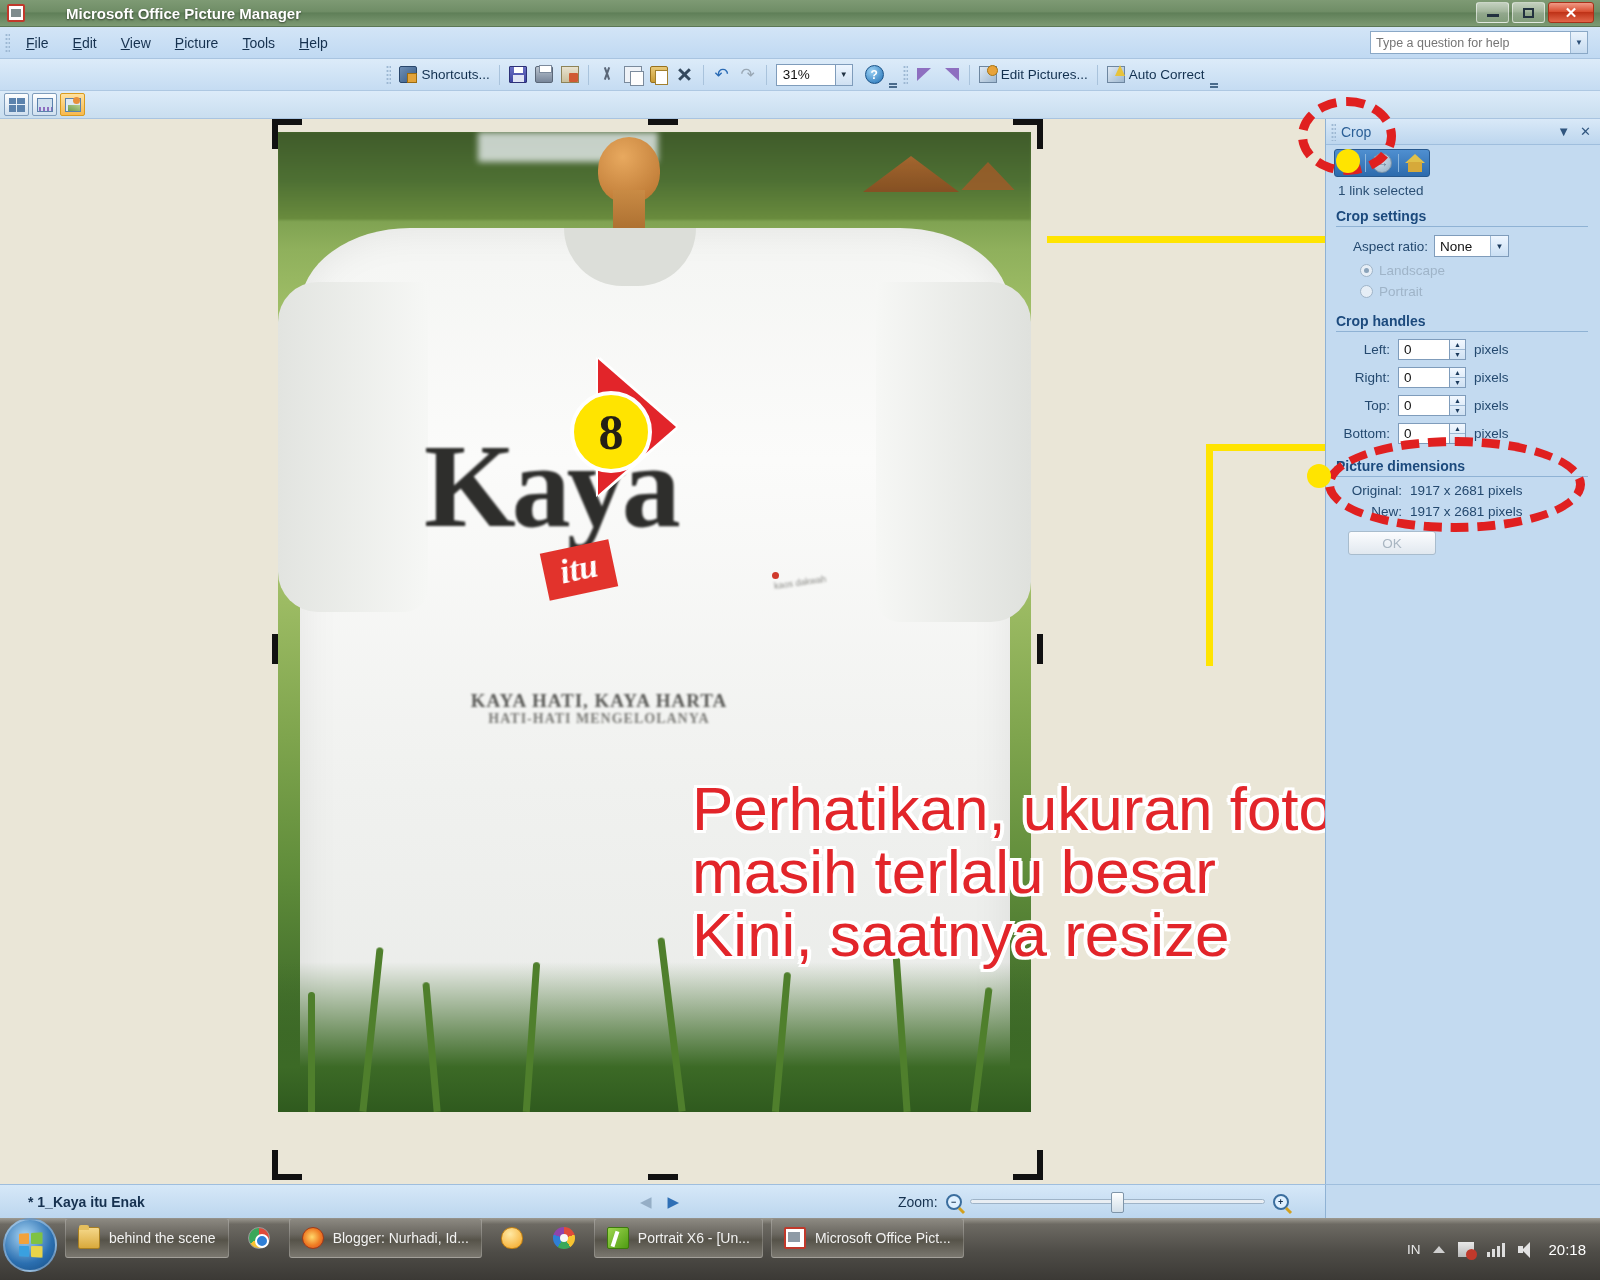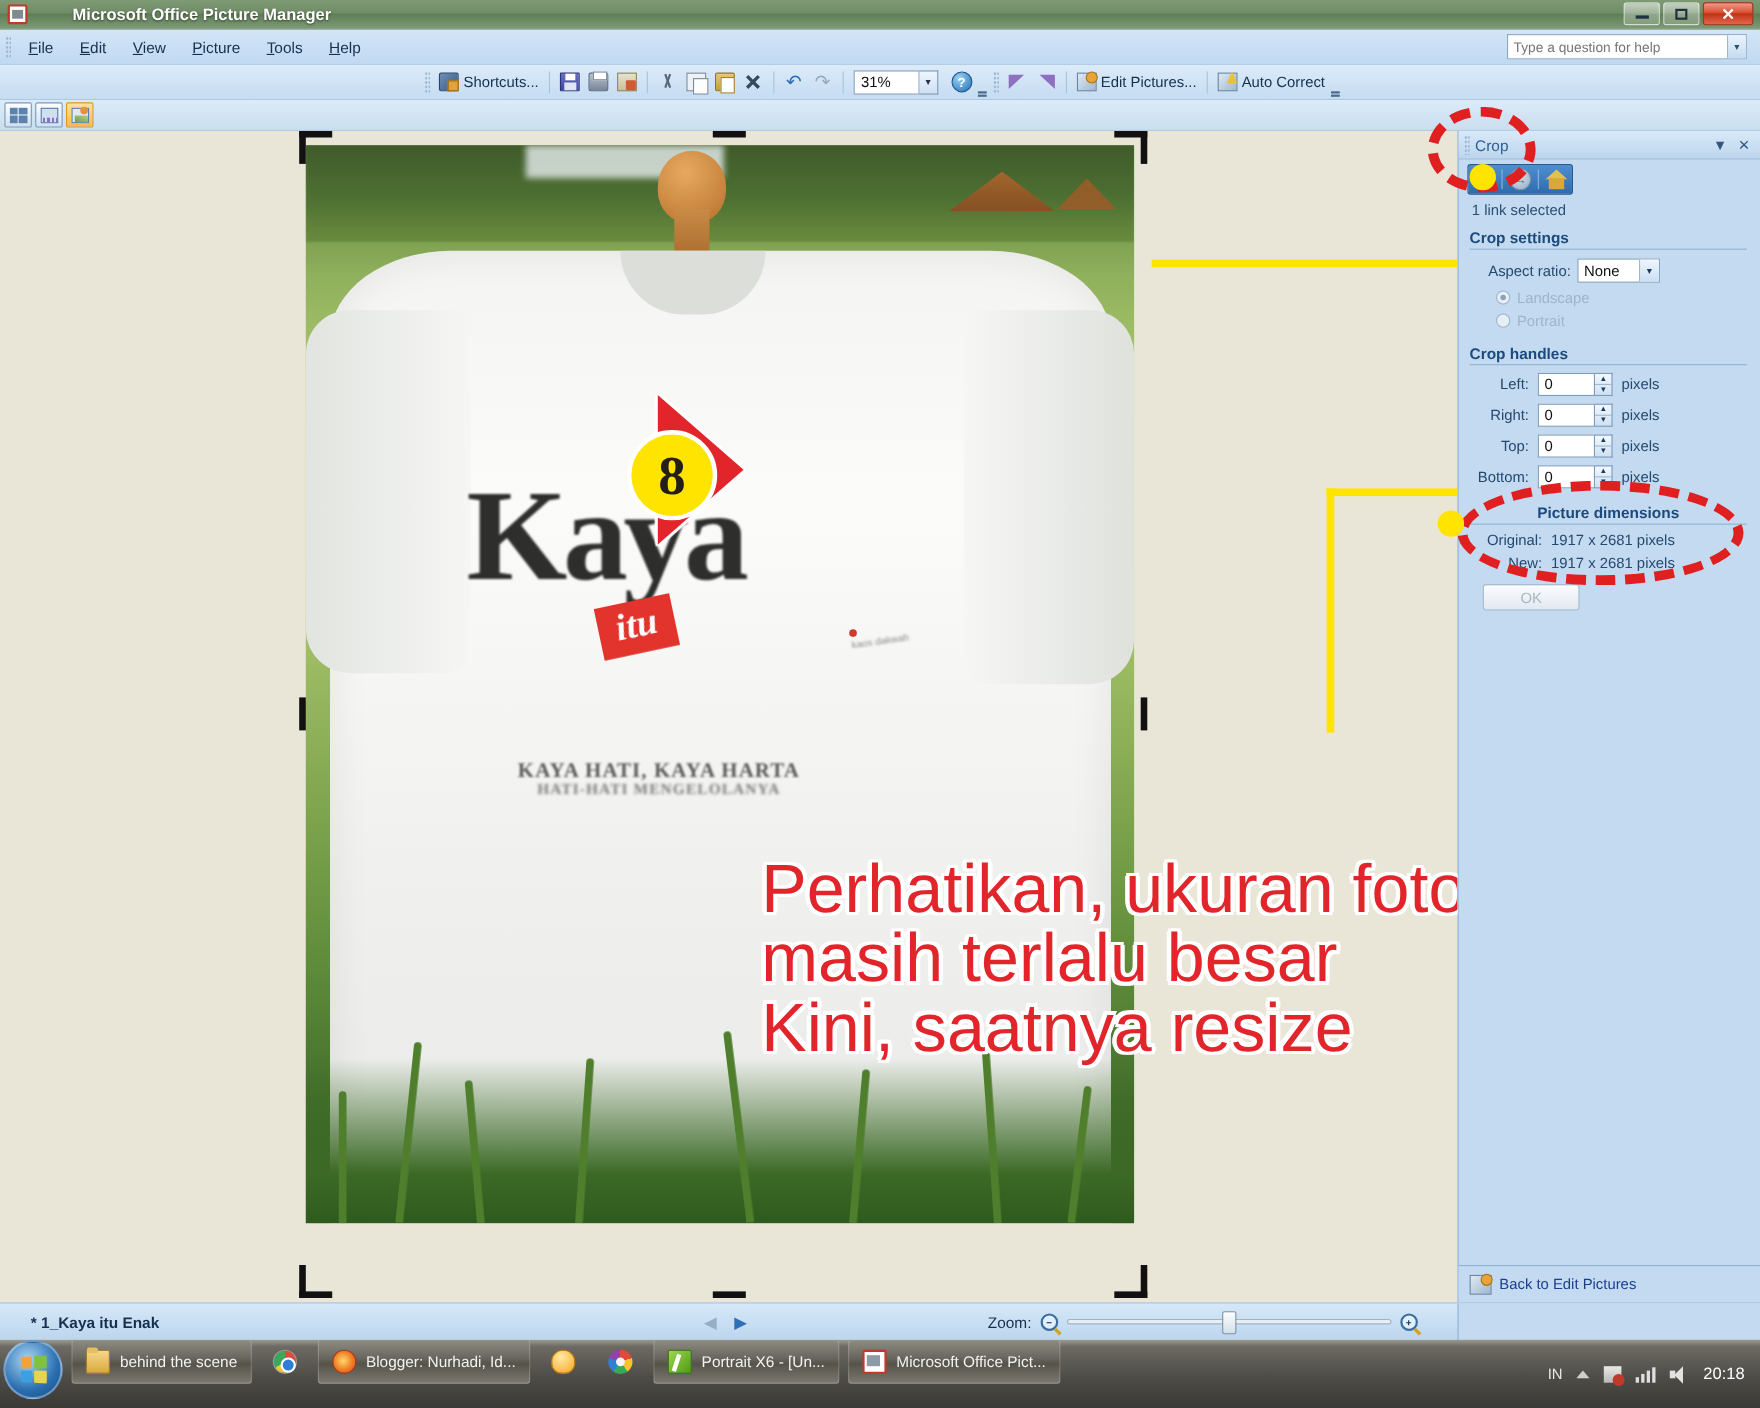--- a/index.html
+++ b/index.html
@@ -777,37 +777,33 @@
     <div class="spin-row">
       <span class="lbl">Bottom:</span>
       <span class="numbox">0</span>
       <span class="spinner">
           <i>▲</i>
           <i>▼</i>
         </span>
       <span class="units">pixels</span>
     </div>
 
-    <div class="section-title" style="margin-top:14px;text-align:center;">Picture dimensions</div>
+    <div class="section-title" style="margin-top:14px;">Picture dimensions</div>
 
     <div class="dim-row">
       <span class="k">Original:</span>
       <span>1917 x 2681 pixels</span>
     </div>
     <div class="dim-row">
       <span class="k">New:</span>
       <span>1917 x 2681 pixels</span>
     </div>
 
     <div id="ok-btn">OK</div>
 
-    <div id="pane-footer">
-      <span class="ic backedit"></span>
-      <a href="#">Back to Edit Pictures</a>
-    </div>
   </div>
 
   <div class="dashed-ellipse" style="left:1298px;top:97px;width:98px;height:78px;"></div>
 
   <div class="callout-dot" style="left:1336px;top:149px;"></div>
 
   <div class="dashed-ellipse" style="left:1325px;top:437px;width:260px;height:95px;"></div>
 
   <div class="callout-dot" style="left:1307px;top:464px;"></div>
 

